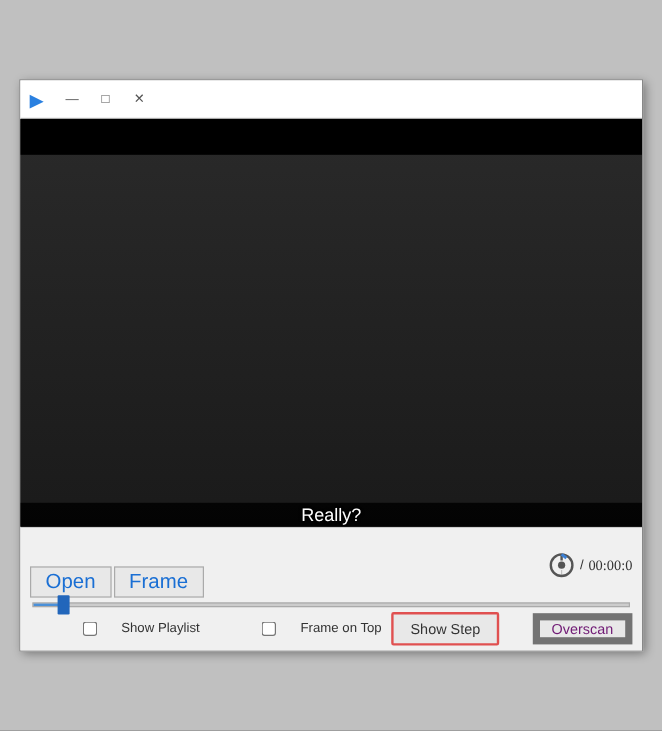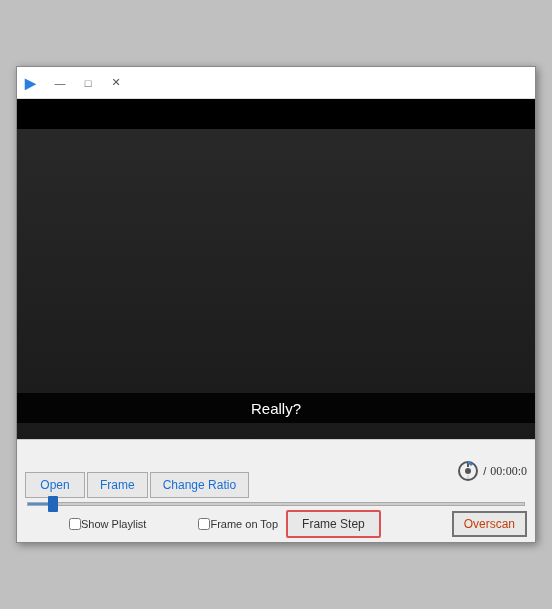--- a/index.html
+++ b/index.html
@@ -104,24 +104,24 @@
       top: 0;
       left: 0;
       right: 0;
       height: 30px;
       background: #000;
       z-index: 10;
     }
 
     .letterbox-bottom {
       position: absolute;
-      bottom: 16px;
+      bottom: 0;
       left: 0;
       right: 0;
-      height: 30px;
+      height: 20px;
       background: rgba(0,0,0,0.85);
       z-index: 10;
       display: flex;
       align-items: center;
       justify-content: center;
     }
 
     .subtitle-text {
       color: white;
       font-size: 15px;
@@ -143,21 +143,21 @@
       gap: 2px;
       margin-bottom: 4px;
     }
 
     .ctrl-btn {
       height: 26px;
       padding: 0 12px;
       background: #e8e8e8;
       border: 1px solid #aaa;
       cursor: pointer;
-      font-size: 12px;
+      font-size: 17px;
       color: #1a6fd4;
       display: flex;
       align-items: center;
       justify-content: center;
       min-width: 60px;
       margin-top: 28px;
     }
 
     .time-display {
       margin-left: auto;
@@ -203,21 +203,21 @@
 
     .options-row {
       display: flex;
       align-items: center;
       gap: 8px;
     }
 
     .checkbox-item {
       display: flex;
       align-items: center;
-      gap: 0;
+      gap: 20px;
       font-size: 11px;
       color: #333;
       cursor: pointer;
       padding-left: 44px;
     }
 
     .checkbox-item input[type="checkbox"] {
       width: 12px;
       height: 12px;
       cursor: pointer;
@@ -234,24 +234,24 @@
       border-radius: 2px;
       display: flex;
       align-items: center;
       justify-content: center;
     }
 
     .overscan-btn {
       height: 26px;
       padding: 0 10px;
       background: #e8e8e8;
-      border: 2px solid #737373;
+      border: 6px solid #737373;
       cursor: pointer;
       font-size: 12px;
-      color: #c2410c;
+      color: #701a75;
       margin-left: auto;
     }
   </style>
 </head>
 <body>
 
 <div class="window">
 
   <div class="titlebar">
     <span class="titlebar-icon" style="color:#2a80e0; font-size:14px; font-weight:bold;">▶</span>
@@ -278,21 +278,20 @@
         </div>
       </div>
     </div>
   </div>
 
   <div class="controls-area">
 
     <div class="buttons-row">
       <button class="ctrl-btn">Open</button>
       <button class="ctrl-btn">Frame</button>
-      <button class="ctrl-btn">Change Ratio</button>
 
       <div class="time-display">
 
         <svg width="22" height="22" viewBox="0 0 22 22">
           <circle cx="11" cy="11" r="9" fill="none" stroke="#555" stroke-width="2"></circle>
           <circle cx="11" cy="11" r="3" fill="#555"></circle>
           <line x1="11" y1="2" x2="11" y2="7" stroke="#555" stroke-width="2"></line>
           <line x1="11" y1="15" x2="11" y2="20" stroke="#555" stroke-width="1" opacity="0.3"></line>
 
           <line x1="11" y1="2" x2="15" y2="5" stroke="#3a7fd4" stroke-width="2.5"></line>
@@ -313,18 +312,18 @@
       <label class="checkbox-item">
         <input type="checkbox" style="">
         <span>Show Playlist</span>
       </label>
 
       <label class="checkbox-item">
         <input type="checkbox" style="">
         <span>Frame on Top</span>
       </label>
 
-      <button class="frame-step-btn">Frame Step</button>
+      <button class="frame-step-btn">Show Step</button>
 
       <button class="overscan-btn">Overscan</button>
     </div>
   </div>
 </div>
 
 </body></html>

